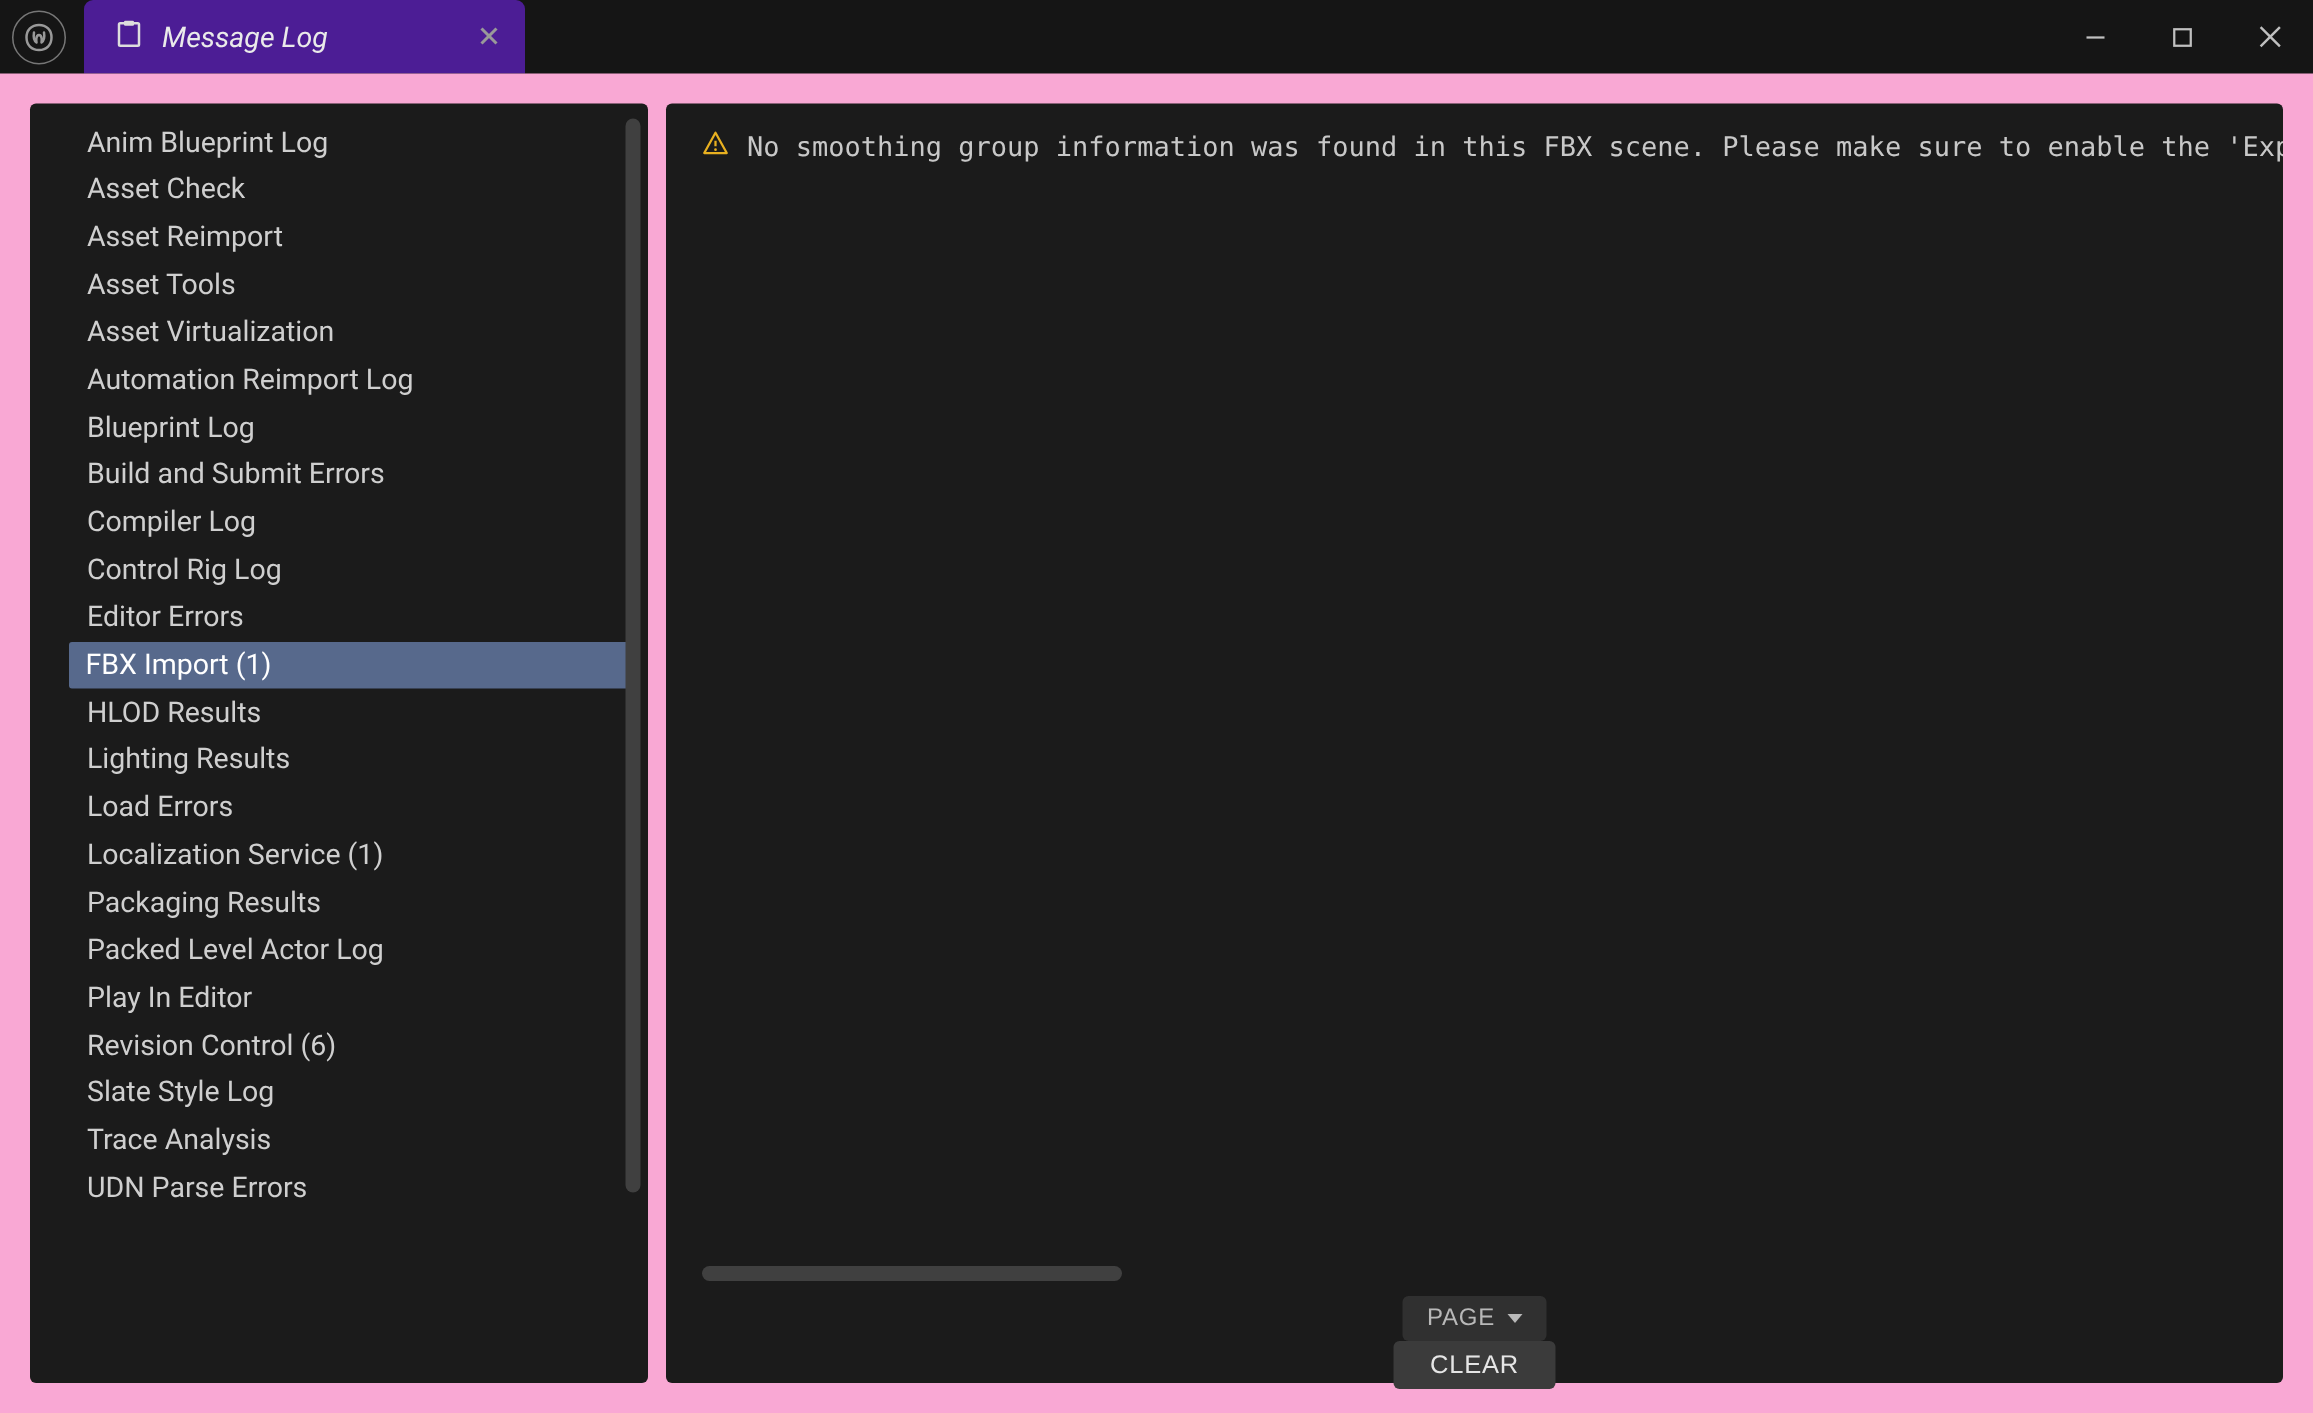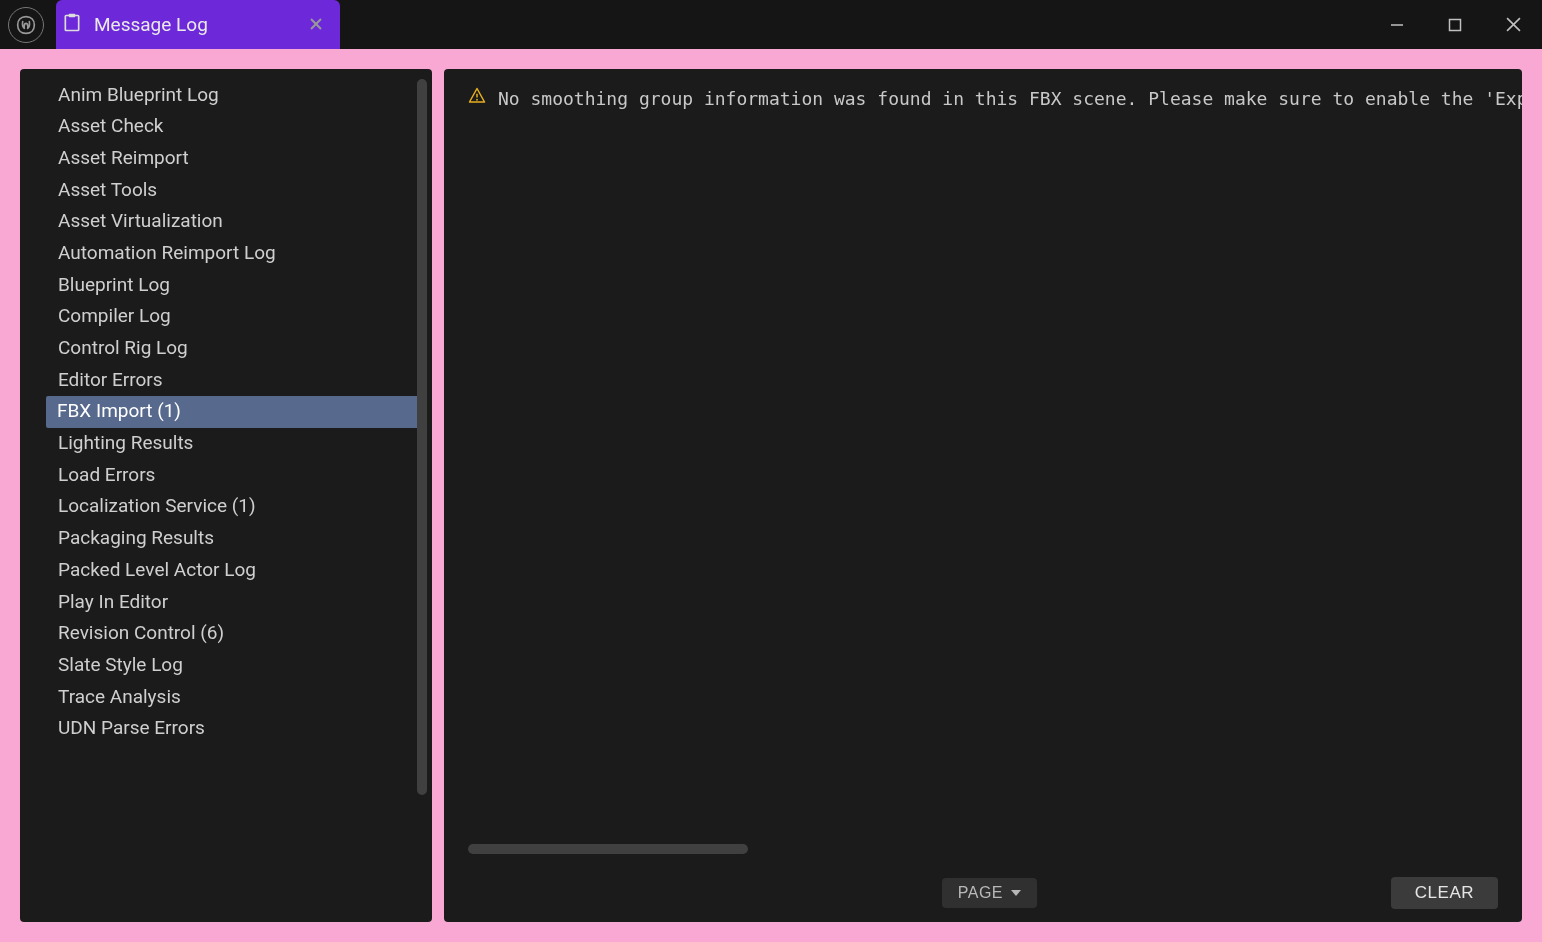--- a/index.html
+++ b/index.html
@@ -32,27 +32,28 @@
       border: 1.5px solid #777;
       display: flex;
       align-items: center;
       justify-content: center;
       color: #bbb;
       margin-right: 12px;
       flex-shrink: 0;
     }
     .tab {
       height: 49px;
-      background: #6d28d9;
-      display: flex;
-      align-items: center;
-      padding: 0 18px 0 6px;
+      background: #4c1d95;
+      display: flex;
+      align-items: center;
+      padding: 0 18px 0 20px;
       gap: 12px;
       border-top-left-radius: 6px;
       border-top-right-radius: 6px;
+      font-style: italic;
     }
     .tab-icon {
       color: #ddd;
     }
     .tab-title {
       color: #eaeaea;
       font-size: 19px;
       font-weight: 400;
     }
     .tab-close {
@@ -177,20 +178,21 @@
       background: #404040;
       border-radius: 5px;
     }
 
     .footer {
       height: 58px;
       display: flex;
       align-items: center;
       justify-content: space-between;
       padding: 0 24px 0 24px;
+      flex-direction: column;
     }
     .footer-center { flex:1; display:flex; justify-content:center; }
     .page-btn {
       background: #303030;
       color: #b8b8b8;
       border: none;
       padding: 6px 16px;
       border-radius: 4px;
       font-size: 16px;
       letter-spacing: 0.5px;
@@ -265,24 +267,26 @@
 
   <div class="sidebar-wrap">
     <div class="sidebar" id="sidebar-list">
         <div class="sidebar-item"><span>Anim Blueprint Log</span></div>
         <div class="sidebar-item"><span>Asset Check</span></div>
         <div class="sidebar-item"><span>Asset Reimport</span></div>
         <div class="sidebar-item"><span>Asset Tools</span></div>
         <div class="sidebar-item"><span>Asset Virtualization</span></div>
         <div class="sidebar-item"><span>Automation Reimport Log</span></div>
         <div class="sidebar-item"><span>Blueprint Log</span></div>
+        <div class="sidebar-item"><span>Build and Submit Errors</span></div>
         <div class="sidebar-item"><span>Compiler Log</span></div>
         <div class="sidebar-item"><span>Control Rig Log</span></div>
         <div class="sidebar-item"><span>Editor Errors</span></div>
         <div class="sidebar-item selected"><span>FBX Import (1)</span></div>
+        <div class="sidebar-item"><span>HLOD Results</span></div>
         <div class="sidebar-item"><span>Lighting Results</span></div>
         <div class="sidebar-item"><span>Load Errors</span></div>
         <div class="sidebar-item"><span>Localization Service (1)</span></div>
         <div class="sidebar-item"><span>Packaging Results</span></div>
         <div class="sidebar-item"><span>Packed Level Actor Log</span></div>
         <div class="sidebar-item"><span>Play In Editor</span></div>
         <div class="sidebar-item"><span>Revision Control (6)</span></div>
         <div class="sidebar-item"><span>Slate Style Log</span></div>
         <div class="sidebar-item"><span>Trace Analysis</span></div>
         <div class="sidebar-item"><span>UDN Parse Errors</span></div>

